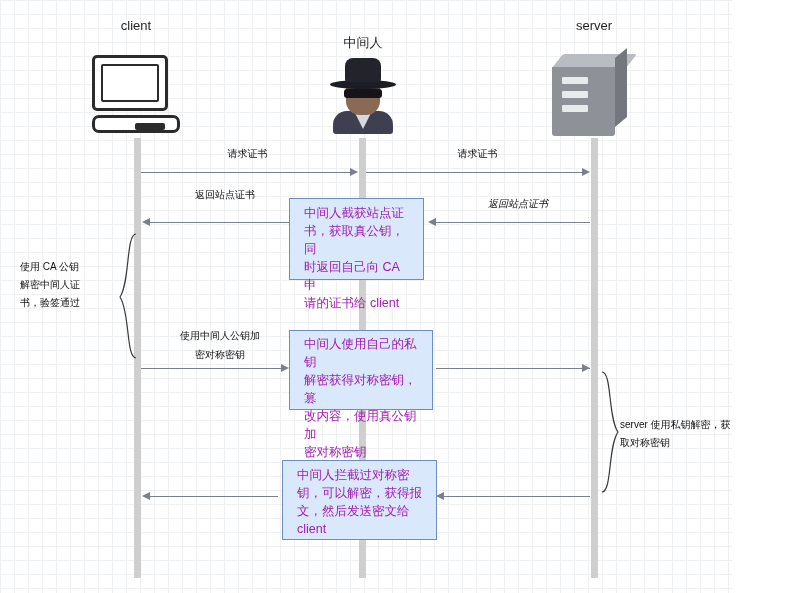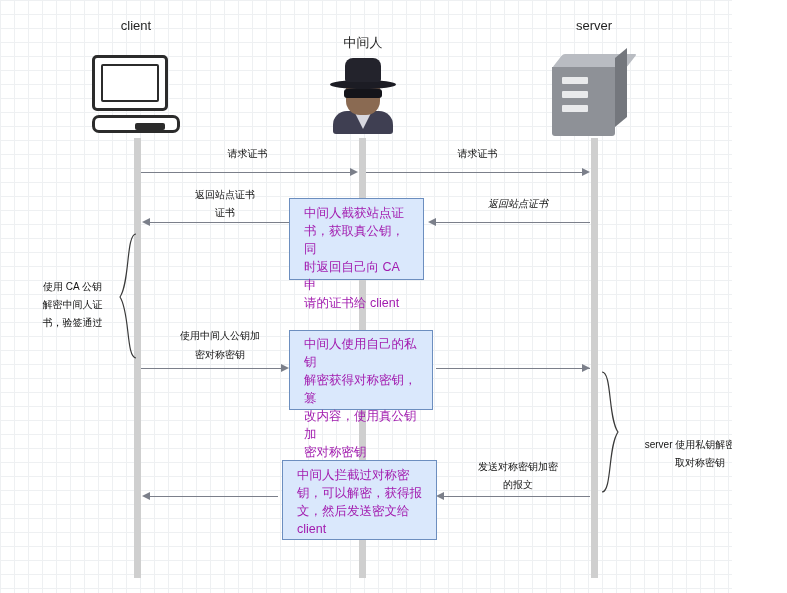--- a/index.html
+++ b/index.html
@@ -222,22 +222,21 @@
   }
   
   .free-label {
     position: absolute;
     font-size: 10px;
     line-height: 18px;
     color: #111111;
     text-align: center;
   }
   .free-label.left-align {
-    text-align: center;
-    margin-top: 20px;
+    text-align: left;
   }
   
   .brace {
     position: absolute;
   }
 </style>
 </head>
 <body>
 
 <div id="canvas">
@@ -284,21 +283,20 @@
 
   <div class="free-label" style="left:405px; top:145px; width:145px;">请求证书</div>
   <div class="arrow-line" style="left:366px; top:172px; width:216px;"></div>
   <div class="arrow-head-right" style="left:582px; top:168px;"></div>
 
   <div class="free-label" style="left:443px; top:195px; width:150px;font-style:italic;">返回站点证书</div>
   <div class="arrow-line" style="left:436px; top:222px; width:154px;"></div>
   <div class="arrow-head-left" style="left:428px; top:218px;"></div>
 
   <div class="free-label" style="left:160px; top:186px; width:130px;">返回站点证书</div>
-  <div class="free-label" style="left:160px; top:204px; width:130px;">证书</div>
   <div class="arrow-line" style="left:150px; top:222px; width:140px;"></div>
   <div class="arrow-head-left" style="left:142px; top:218px;"></div>
 
   <div class="msg-box" style="left:289px; top:198px; width:135px; height:82px;">
     <span style="white-space:pre-line;">中间人截获站点证
 书，获取真公钥，同
 时返回自己向 CA 申
 请的证书给 client</span>
   </div>
 
@@ -323,22 +321,20 @@
 
   <div class="arrow-line" style="left:436px; top:368px; width:154px;"></div>
   <div class="arrow-head-right" style="left:582px; top:364px;"></div>
 
   <svg class="brace" style="left:600px; top:370px;" width="22" height="126">
     <path d="M2 2 C12 2 8 48 18 62 C8 76 12 122 2 122" stroke="#3a3a3a" stroke-width="1.2" fill="none"></path>
   </svg>
   <div class="free-label left-align" style="left:620px; top:416px; width:160px; white-space:pre-line;">server 使用私钥解密，获
 取对称密钥</div>
 
-  <div class="free-label" style="left:443px; top:458px; width:150px;">发送对称密钥加密</div>
-  <div class="free-label" style="left:443px; top:476px; width:150px;">的报文</div>
   <div class="arrow-line" style="left:444px; top:496px; width:146px;"></div>
   <div class="arrow-head-left" style="left:436px; top:492px;"></div>
 
   <div class="msg-box" style="left:282px; top:460px; width:155px; height:80px;">
     <span style="white-space:pre-line;">中间人拦截过对称密
 钥，可以解密，获得报
 文，然后发送密文给
 client</span>
   </div>
 

